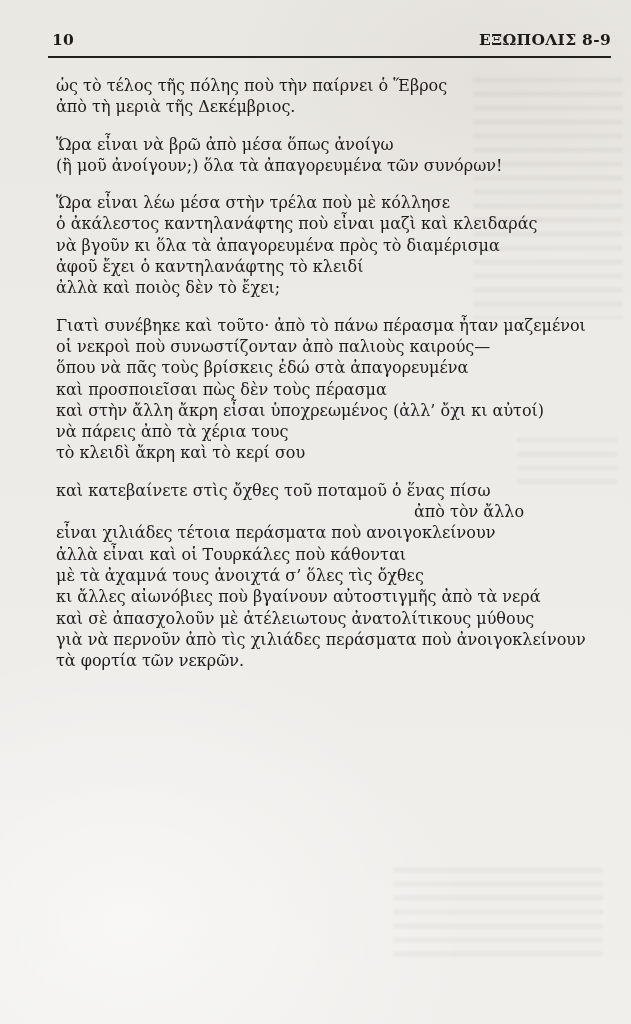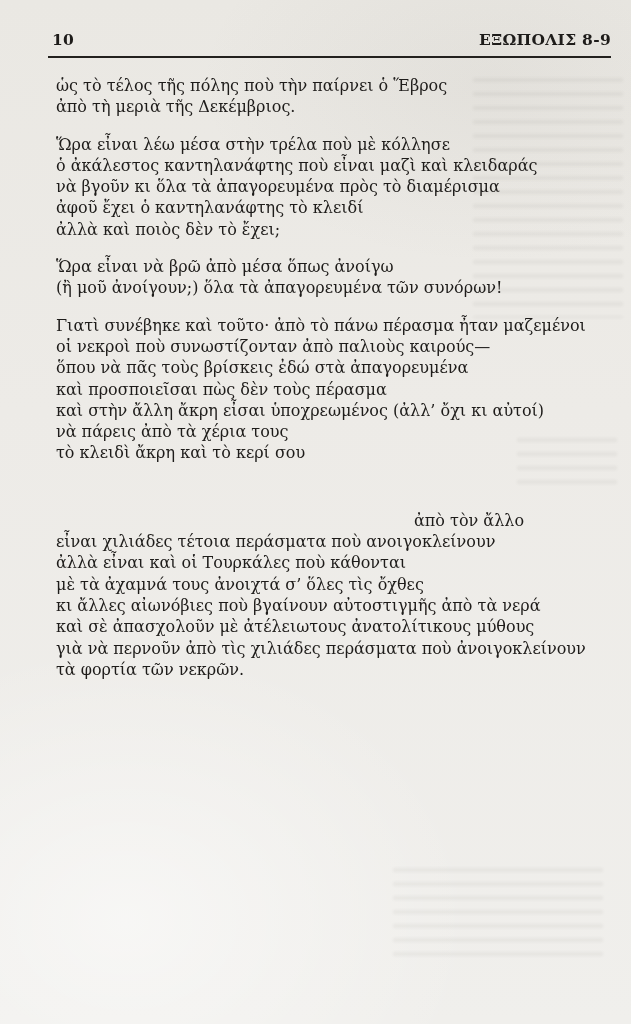--- a/index.html
+++ b/index.html
@@ -47,21 +47,21 @@
 
   .poem {
     margin: 17px 16px 0 56px;
     font-size: 16px;
   }
   .stanza { margin: 0 0 16px 0; }
   .line {
     line-height: 21.3px;
     white-space: nowrap;
   }
-  .line.indent-right { padding-left: 358px; margin-top: 46px; }
+  .line.indent-right { padding-left: 358px; }
 
   .signature {
     margin: 18px 21px 0 0;
     text-align: right;
     font-size: 16.5px;
     letter-spacing: 0.2px;
   }
 </style>
 </head>
 <body>
@@ -78,43 +78,44 @@
   </div>
 
   <div class="poem">
 
     <div class="stanza">
       <div class="line">ὡς τὸ τέλος τῆς πόλης ποὺ τὴν παίρνει ὁ Ἕβρος</div>
       <div class="line">ἀπὸ τὴ μεριὰ τῆς Δεκέμβριος.</div>
     </div>
 
     <div class="stanza">
+      <div class="line">Ὥρα εἶναι νὰ βρῶ ἀπὸ μέσα ὅπως ἀνοίγω</div>
+      <div class="line">(ἢ μοῦ ἀνοίγουν;) ὅλα τὰ ἀπαγορευμένα τῶν συνόρων!</div>
+    </div>
+
+    <div class="stanza">
       <div class="line">Ὥρα εἶναι λέω μέσα στὴν τρέλα ποὺ μὲ κόλλησε</div>
       <div class="line">ὁ ἀκάλεστος καντηλανάφτης ποὺ εἶναι μαζὶ καὶ κλειδαράς</div>
       <div class="line">νὰ βγοῦν κι ὅλα τὰ ἀπαγορευμένα πρὸς τὸ διαμέρισμα</div>
       <div class="line">ἀφοῦ ἔχει ὁ καντηλανάφτης τὸ κλειδί</div>
       <div class="line">ἀλλὰ καὶ ποιὸς δὲν τὸ ἔχει;</div>
-    </div>
-
-    <div class="stanza">
-      <div class="line">Ὥρα εἶναι νὰ βρῶ ἀπὸ μέσα ὅπως ἀνοίγω</div>
-      <div class="line">(ἢ μοῦ ἀνοίγουν;) ὅλα τὰ ἀπαγορευμένα τῶν συνόρων!</div>
     </div>
 
     <div class="stanza">
       <div class="line">Γιατὶ συνέβηκε καὶ τοῦτο· ἀπὸ τὸ πάνω πέρασμα ἦταν μαζεμένοι</div>
       <div class="line">οἱ νεκροὶ ποὺ συνωστίζονταν ἀπὸ παλιοὺς καιρούς—</div>
       <div class="line">ὅπου νὰ πᾶς τοὺς βρίσκεις ἐδώ στὰ ἀπαγορευμένα</div>
       <div class="line">καὶ προσποιεῖσαι πὼς δὲν τοὺς πέρασμα</div>
       <div class="line">καὶ στὴν ἄλλη ἄκρη εἶσαι ὑποχρεωμένος (ἀλλ’ ὄχι κι αὐτοί)</div>
       <div class="line">νὰ πάρεις ἀπὸ τὰ χέρια τους</div>
       <div class="line">τὸ κλειδὶ ἄκρη καὶ τὸ κερί σου</div>
     </div>
 
     <div class="stanza">
+      <div class="line">καὶ κατεβαίνετε στὶς ὄχθες τοῦ ποταμοῦ ὁ ἕνας πίσω</div>
       <div class="line indent-right">ἀπὸ τὸν ἄλλο</div>
       <div class="line">εἶναι χιλιάδες τέτοια περάσματα ποὺ ανοιγοκλείνουν</div>
       <div class="line">ἀλλὰ εἶναι καὶ οἱ Τουρκάλες ποὺ κάθονται</div>
       <div class="line">μὲ τὰ ἀχαμνά τους ἀνοιχτά σ’ ὅλες τὶς ὄχθες</div>
       <div class="line">κι ἄλλες αἰωνόβιες ποὺ βγαίνουν αὐτοστιγμῆς ἀπὸ τὰ νερά</div>
       <div class="line">καὶ σὲ ἀπασχολοῦν μὲ ἀτέλειωτους ἀνατολίτικους μύθους</div>
       <div class="line">γιὰ νὰ περνοῦν ἀπὸ τὶς χιλιάδες περάσματα ποὺ ἀνοιγοκλείνουν</div>
       <div class="line">τὰ φορτία τῶν νεκρῶν.</div>
     </div>
 

